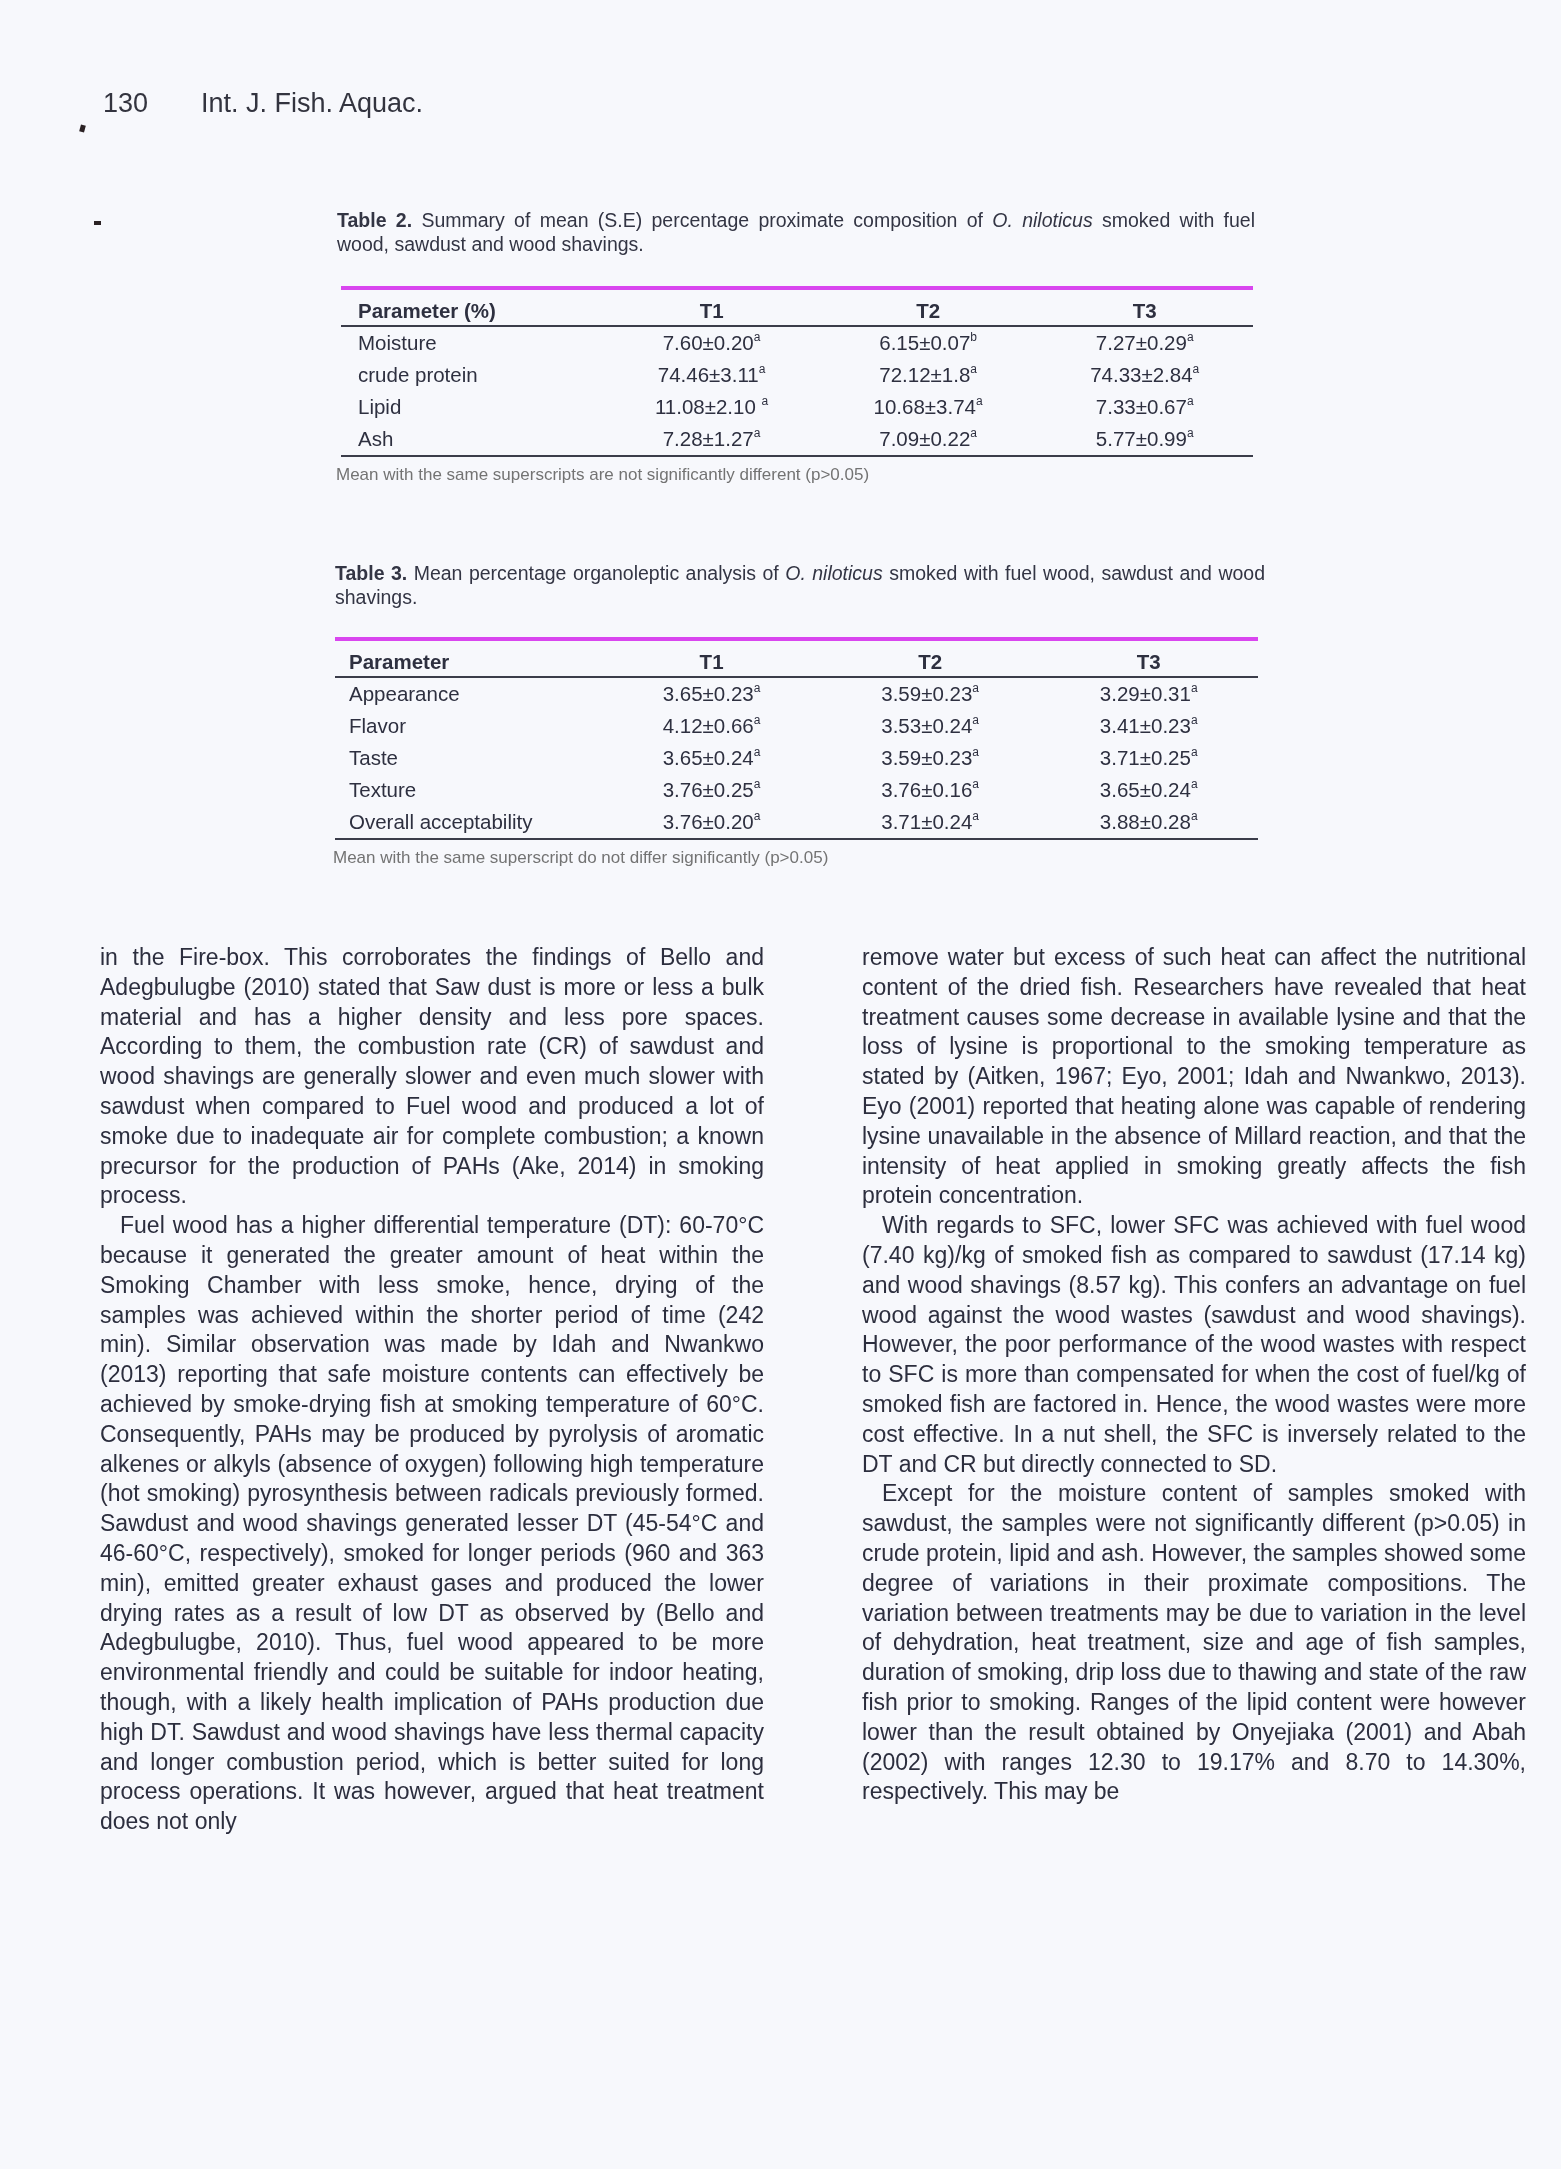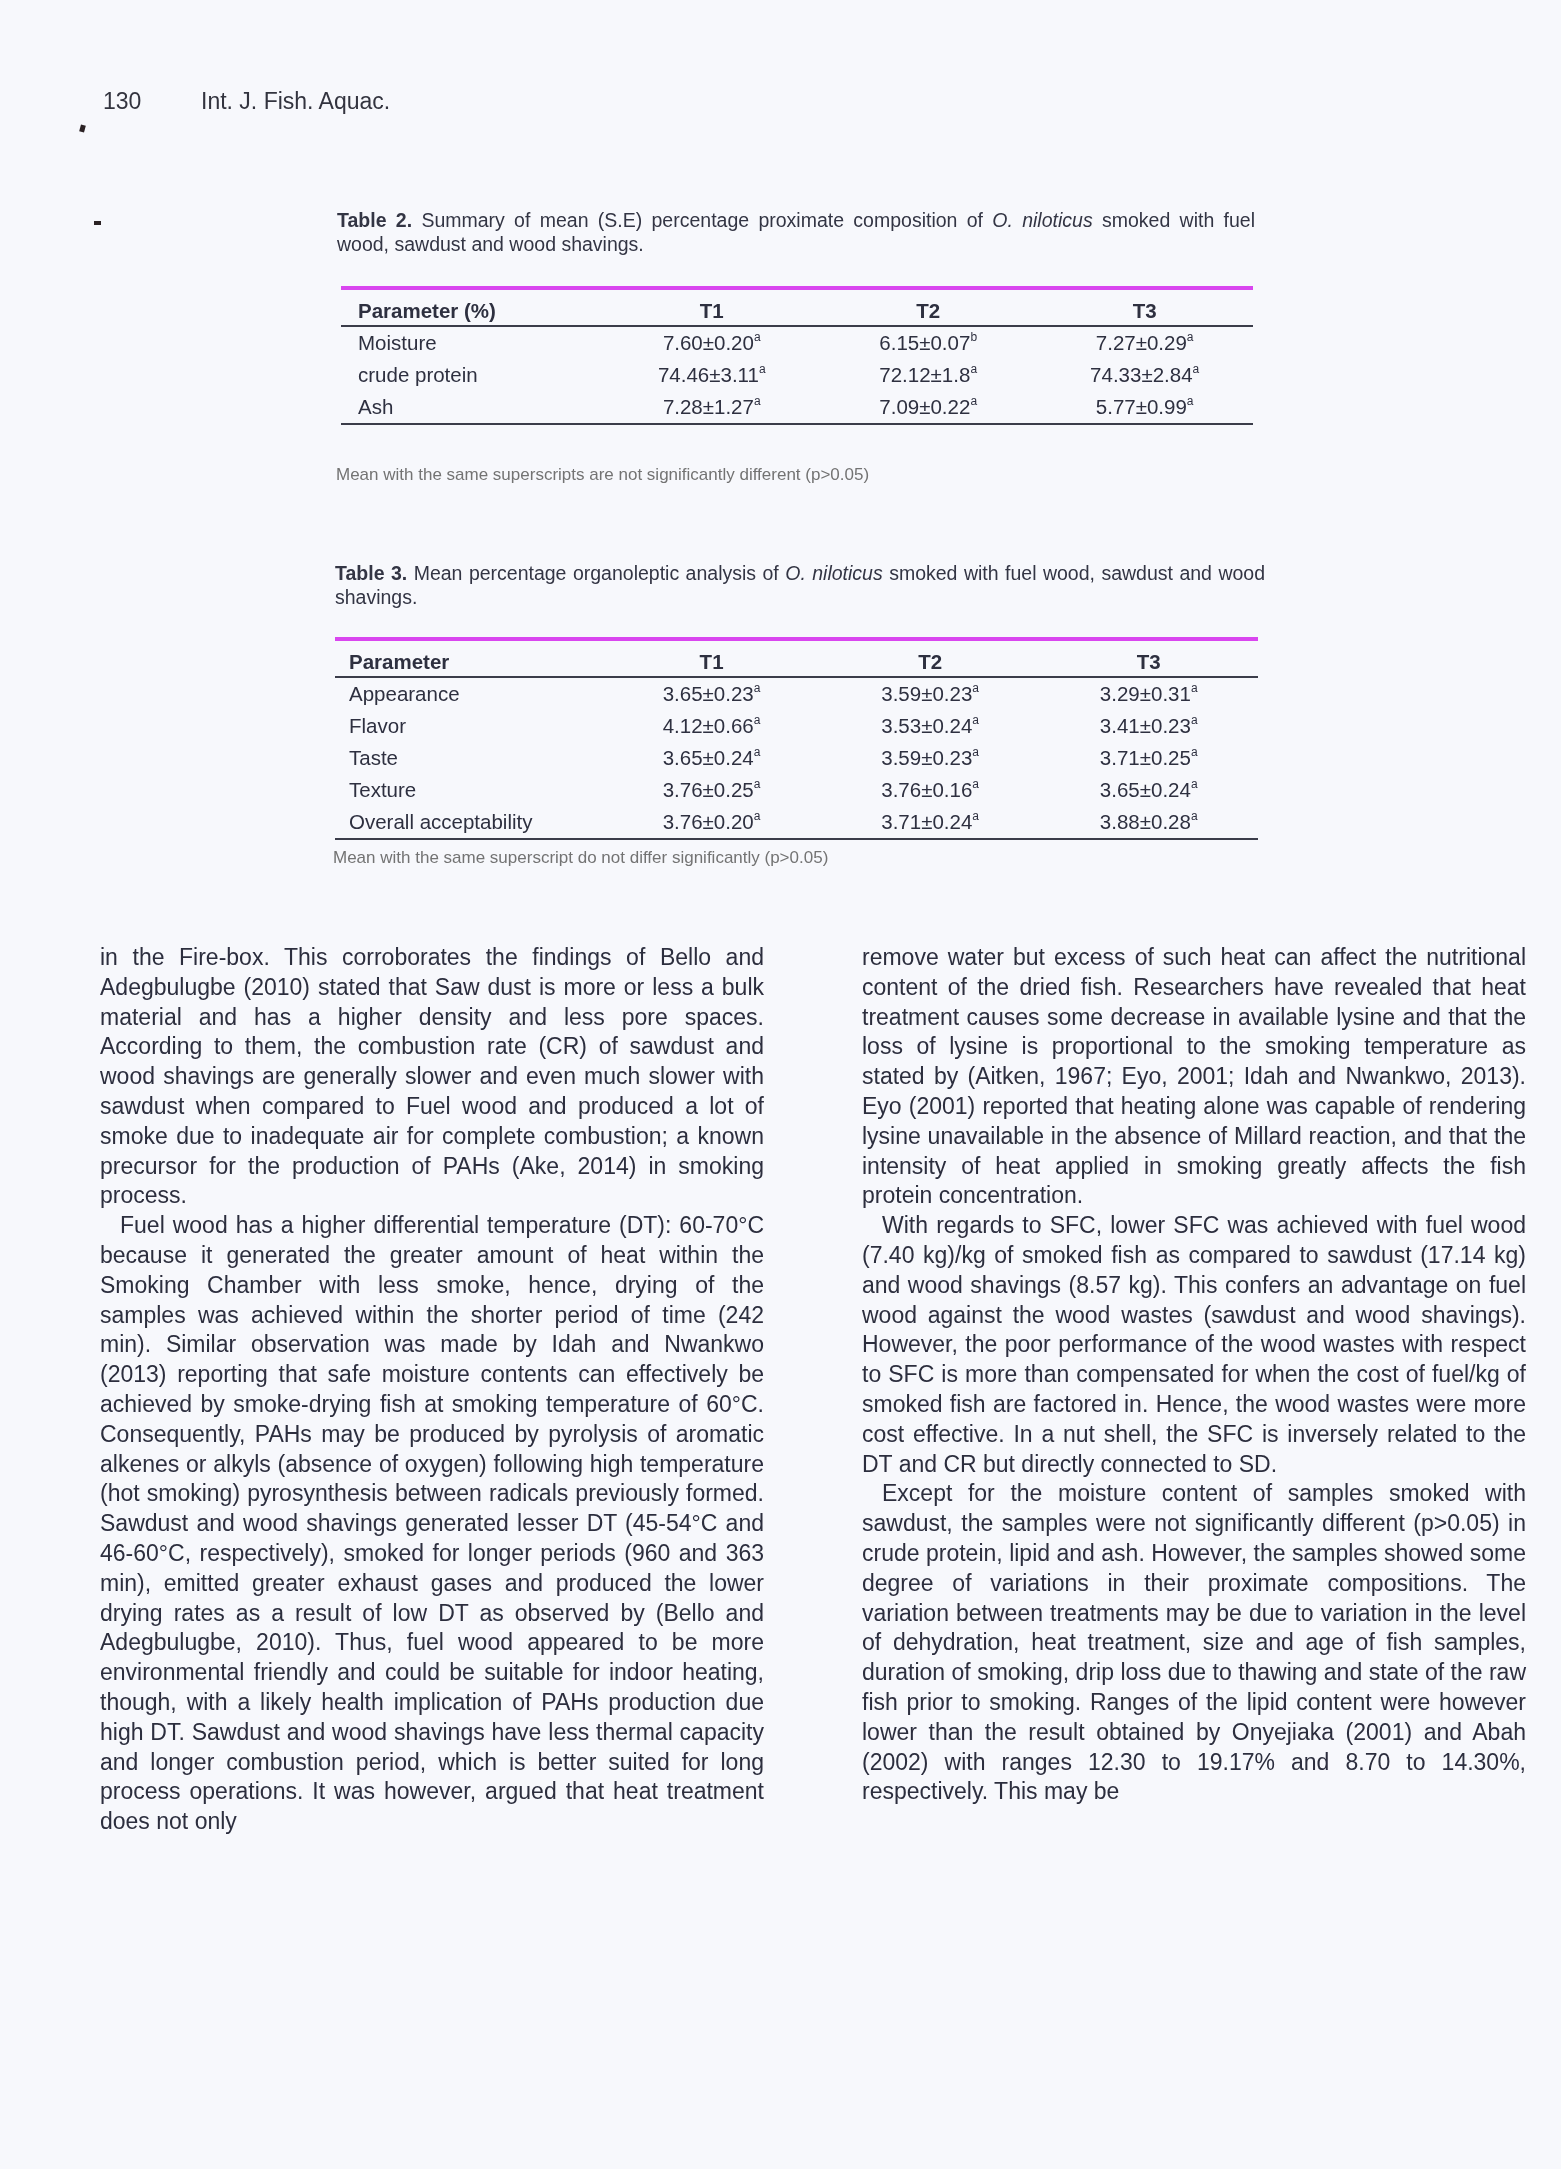--- a/index.html
+++ b/index.html
@@ -3,21 +3,21 @@
 <meta charset="utf-8">
 <style>
   html, body { margin: 0; padding: 0; }
   body {
     width: 1561px; height: 2169px; position: relative; overflow: hidden;
     background: #f7f8fc;
     color: #2a2c3a;
     font-family: "Liberation Sans", sans-serif;
   }
   .abs { position: absolute; }
-  .running-head { top: 88px; left: 103px; font-size: 23px; color: #33343f; white-space: nowrap; }
+  .running-head { top: 88px; left: 103px; font-size: 27px; color: #33343f; white-space: nowrap; }
   .running-head .page-num { display: inline-block; width: 98px; }
   .speck { background: #2b2224; }
   .speck-1 { left: 80px; top: 125px; width: 5px; height: 7px; transform: rotate(15deg); }
   .speck-2 { left: 94px; top: 221px; width: 7px; height: 4px; }
 
   .caption { font-size: 19.5px; line-height: 24px; color: #333544; text-align: justify; text-align-last: left; }
   .caption b { font-weight: bold; }
   .caption i { font-style: italic; }
   .cap2 { left: 337px; top: 208px; width: 918px; }
   .cap3 { left: 335px; top: 561px; width: 930px; }
@@ -75,20 +75,26 @@
         <td class="c-val"><span>6.15±0.07</span><sup>b</sup></td>
         <td class="c-val"><span>7.27±0.29</span><sup>a</sup></td>
       </tr>
       <tr>
         <td class="c-param">crude protein</td>
         <td class="c-val"><span>74.46±3.11</span><sup>a</sup></td>
         <td class="c-val"><span>72.12±1.8</span><sup>a</sup></td>
         <td class="c-val"><span>74.33±2.84</span><sup>a</sup></td>
       </tr>
       <tr>
+        <td class="c-param">Lipid</td>
+        <td class="c-val"><span>11.08±2.10 </span><sup>a</sup></td>
+        <td class="c-val"><span>10.68±3.74</span><sup>a</sup></td>
+        <td class="c-val"><span>7.33±0.67</span><sup>a</sup></td>
+      </tr>
+      <tr>
         <td class="c-param">Ash</td>
         <td class="c-val"><span>7.28±1.27</span><sup>a</sup></td>
         <td class="c-val"><span>7.09±0.22</span><sup>a</sup></td>
         <td class="c-val"><span>5.77±0.99</span><sup>a</sup></td>
       </tr>
     </tbody>
 </table>
 <div class="abs note note2">Mean with the same superscripts are not significantly different (p&gt;0.05)</div>
 
 <div class="abs caption cap3">

